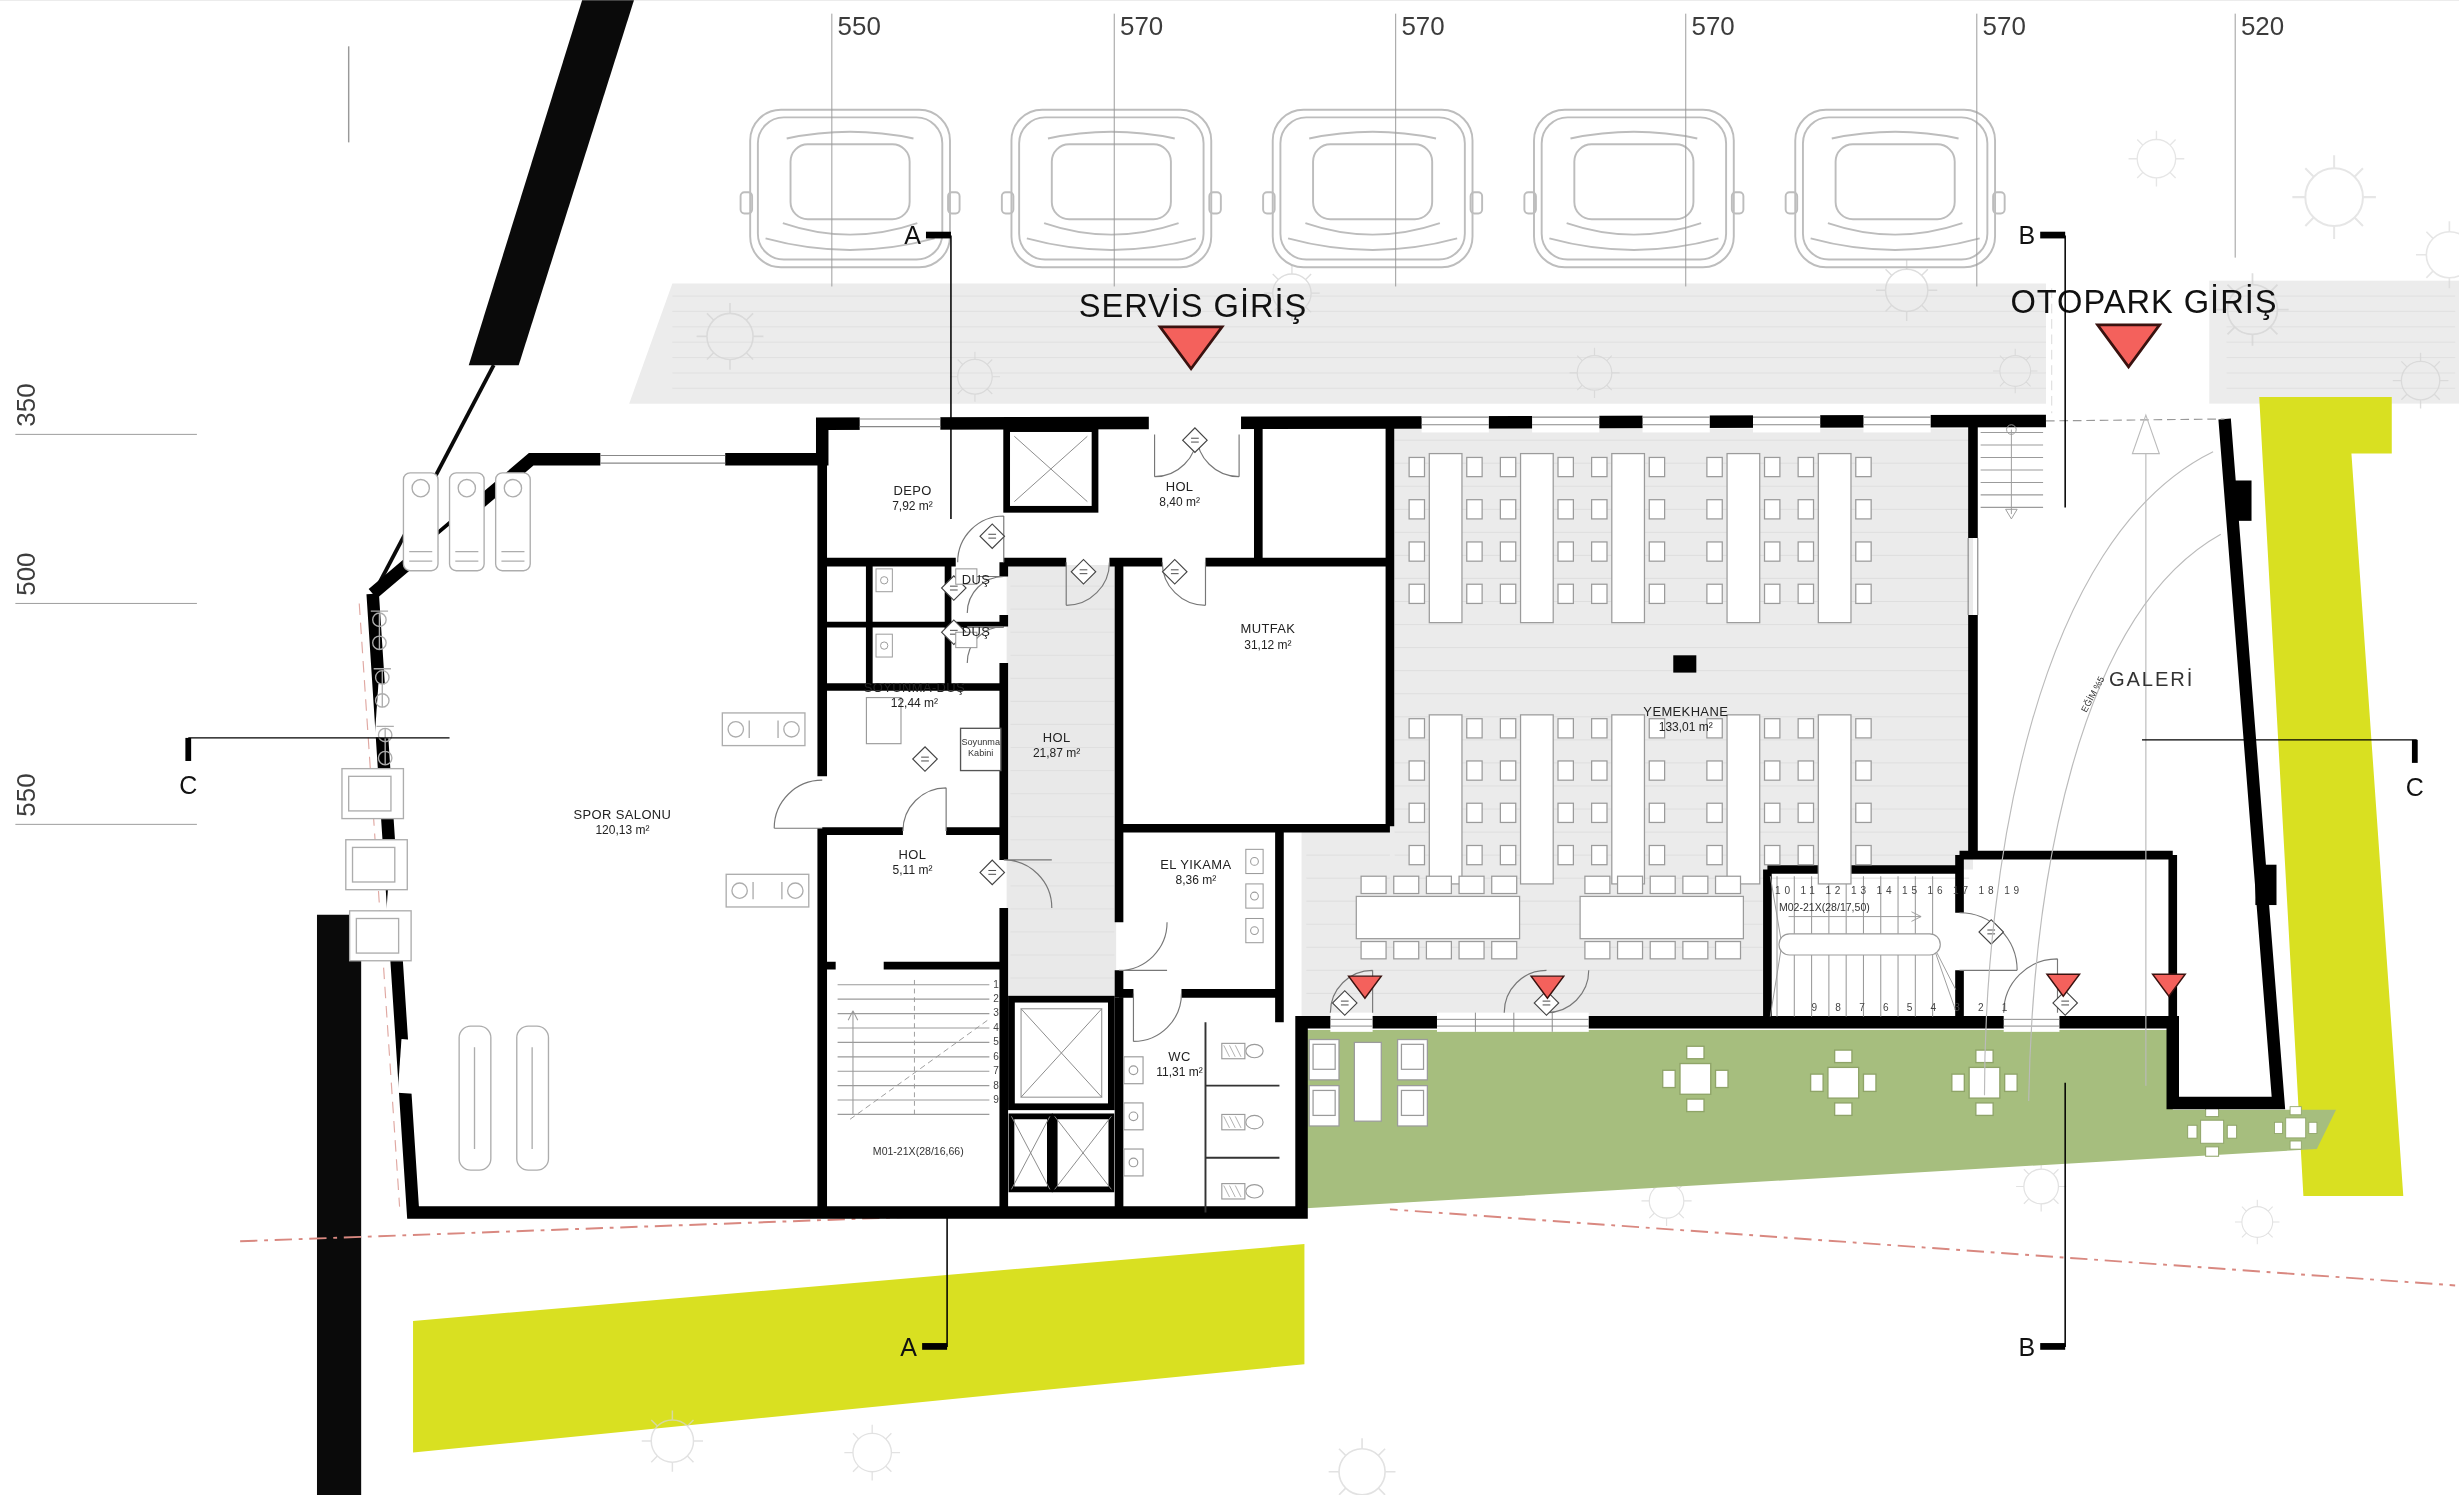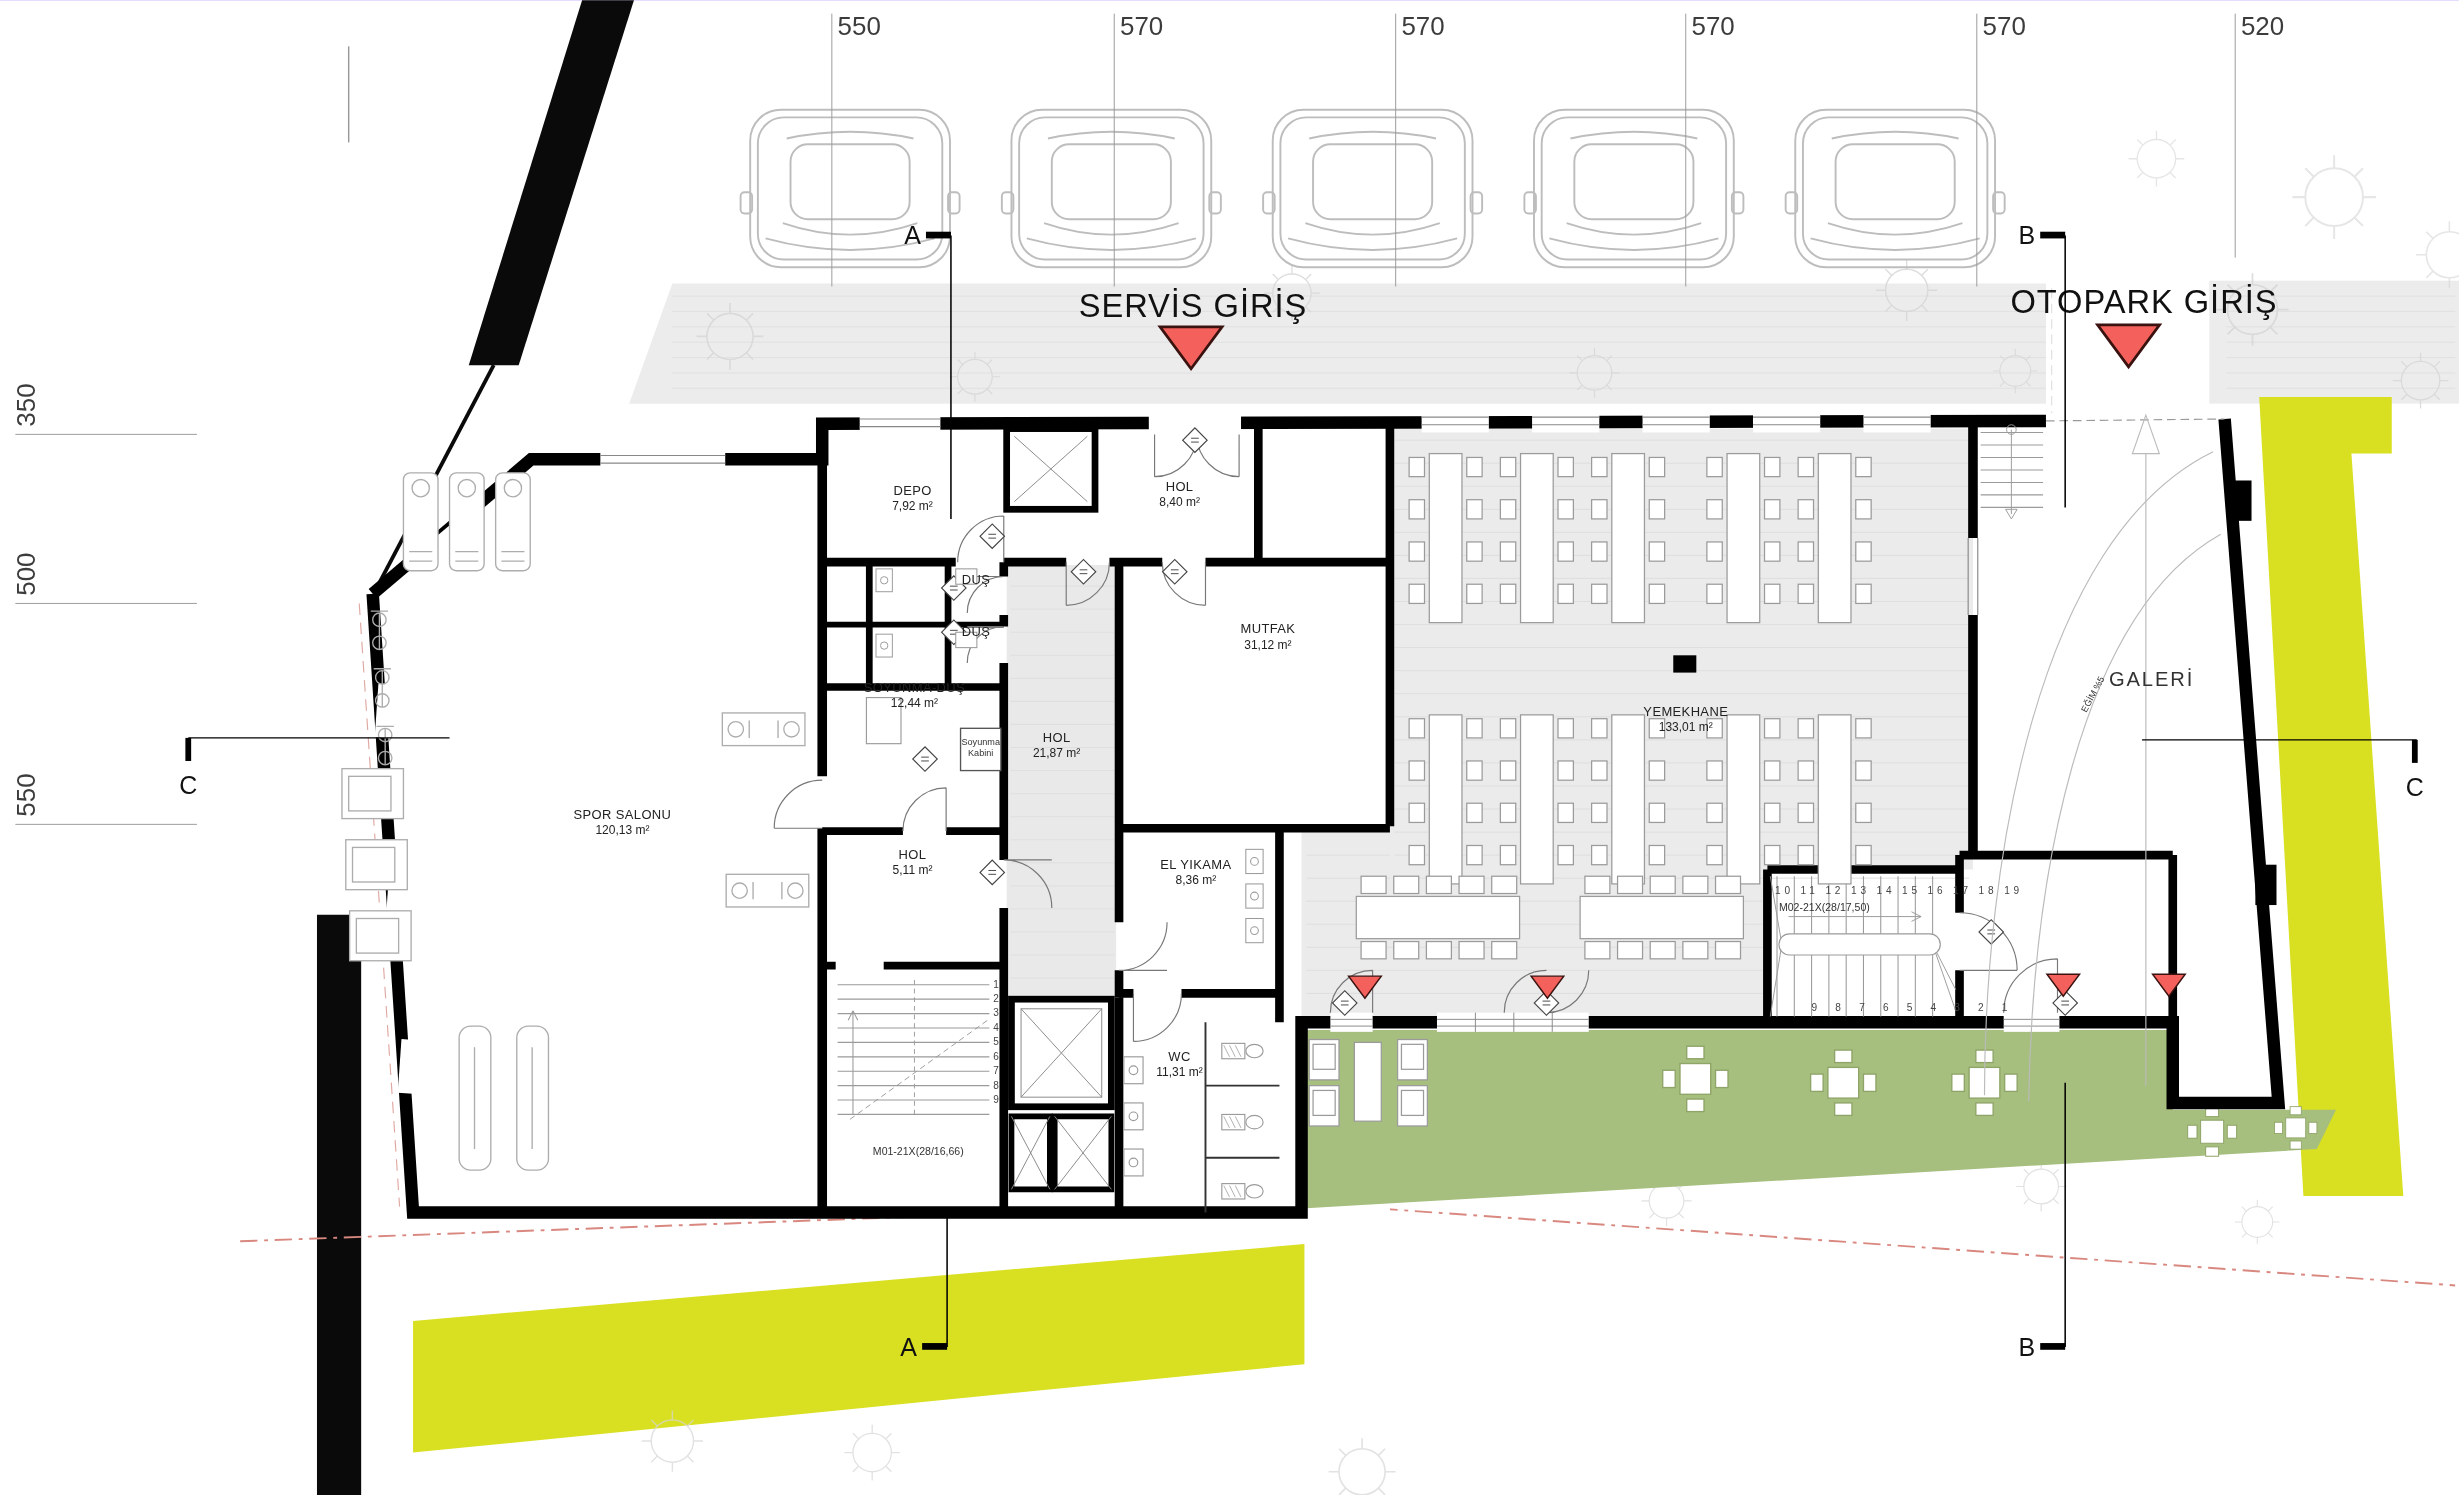--- a/index.html
+++ b/index.html
@@ -1,16 +1,16 @@
 <!DOCTYPE html>
 <html><head>
 <meta charset="utf-8">
 <style>
   html,body{margin:0;padding:0;background:#ffffff;}
-  .stage{width:2459px;height:1496px;position:relative;background:#8b5cf6;overflow:hidden;}
+  .stage{width:2459px;height:1496px;position:relative;background:#a3a3a3;overflow:hidden;}
   svg{display:block;font-family:"Liberation Sans",sans-serif;}
   text{fill:#222;}
   .dim{font-size:27px;fill:#3c3c3c;}
   .big{font-size:34px;fill:#111;letter-spacing:1px;}
   .sec{font-size:26px;fill:#111;}
   .lbl{font-size:13.5px;fill:#222;letter-spacing:.4px;}
   .area{font-size:12.5px;fill:#222;}
   .tiny{font-size:9.5px;fill:#333;}
   .galeri-lbl{font-size:21px;fill:#333;letter-spacing:2px;}
   .stepnum{font-size:10.5px;fill:#444;}

